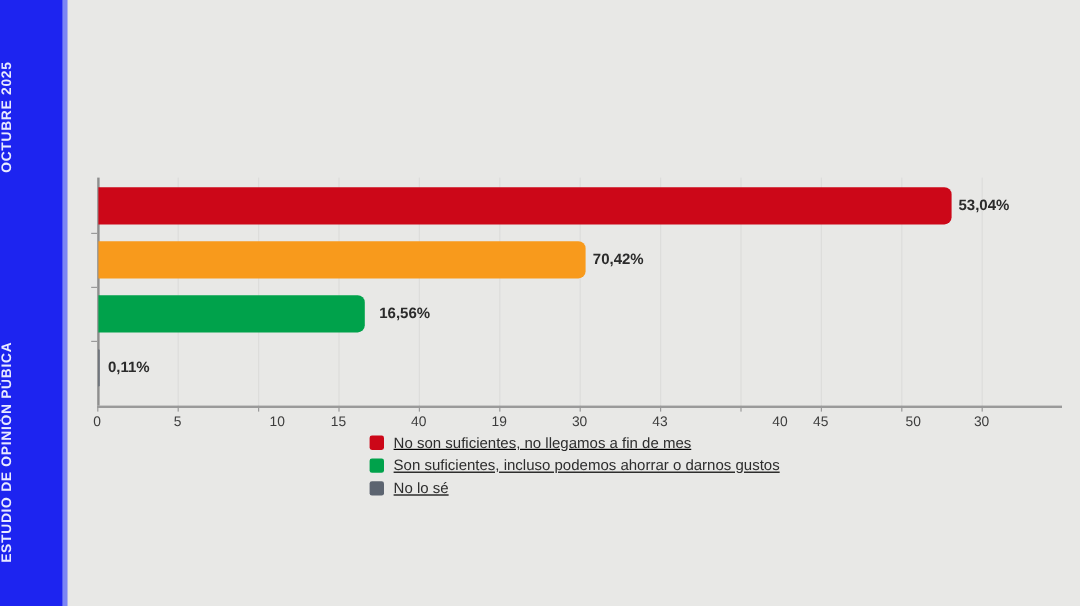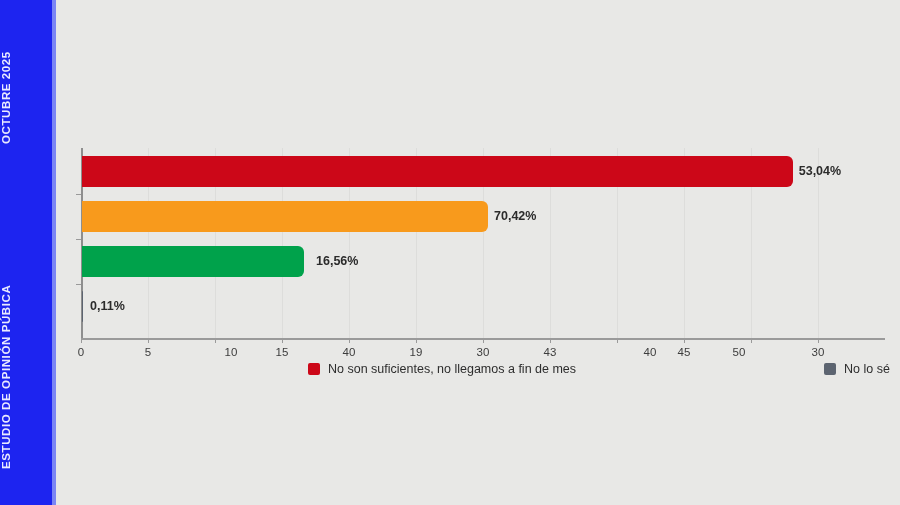--- a/index.html
+++ b/index.html
@@ -145,21 +145,23 @@
     height: 31px;
   }
 
   
   .legend {
     position: absolute;
     left: 0;
     top: 300px;
     width: 840px;
     display: flex;
+    flex-direction: column;
     align-items: flex-end;
+    text-decoration: underline;
   }
   .legend-row {
     display: flex;
     align-items: center;
     height: 18px;
     margin-bottom: 1px;
     align-self: flex-start;
     margin-left: 248px;
   }
   .legend-swatch {
@@ -214,21 +216,21 @@
         <div class="tick" style="left: 469px;"></div>
         <div class="tick-label" style="left: 469px;">43</div>
         <div class="gridline" style="left: 536px;"></div>
         <div class="tick" style="left: 536px;"></div>
         <div class="tick-label" style="left: 536px; margin-left: 33px;">40</div>
         <div class="gridline" style="left: 603px;"></div>
         <div class="tick" style="left: 603px;"></div>
         <div class="tick-label" style="left: 603px;">45</div>
         <div class="gridline" style="left: 670px;"></div>
         <div class="tick" style="left: 670px;"></div>
-        <div class="tick-label" style="left: 658px;">50</div>
+        <div class="tick-label" style="left: 680px;">50</div>
         <div class="gridline" style="left: 737px;"></div>
         <div class="tick" style="left: 737px;"></div>
         <div class="tick-label" style="left: 737px;">30</div>
         <div class="ytick" style="top: 45.5px;"></div>
         <div class="ytick" style="top: 90.5px;"></div>
         <div class="ytick" style="top: 135.5px;"></div>
         <div class="bar" title="No son suficientes, no llegamos a fin de mes 53,04%" style="left: 1px; top: 8px; width: 710.736px; background: rgb(204, 7, 24);"></div>
         <div class="bar-label" style="left: 717.736px; top: 8px;">53,04%</div>
         <div class="bar" title="Son suficientes, pero llegamos a fin de mes con lo justo 30,30%" style="left: 1px; top: 53px; width: 406.02px; background: rgb(248, 154, 28);"></div>
         <div class="bar-label" style="left: 413.02px; top: 53px;">70,42%</div>
@@ -236,19 +238,23 @@
         <div class="bar-label" style="left: 235px; top: 98px;">16,56%</div>
         <div class="bar" title="No lo sé 0,11%" style="left: 1px; top: 143px; width: 1.474px; background: rgb(92, 100, 112);"></div>
         <div class="bar-label" style="left: 9px; top: 143px;">0,11%</div>
       </div>
     <div class="legend" id="legend">
         <div class="legend-row">
           <span class="legend-swatch" style="background: rgb(204, 7, 24);"></span>
           <span class="legend-text">No son suficientes, no llegamos a fin de mes</span>
         </div>
         <div class="legend-row">
+          <span class="legend-swatch" style="background: rgb(0, 162, 75);"></span>
+          <span class="legend-text">Son suficientes, incluso podemos ahorrar o darnos gustos</span>
+        </div>
+        <div class="legend-row">
           <span class="legend-swatch" style="background: rgb(92, 100, 112);"></span>
           <span class="legend-text">No lo sé</span>
         </div>
       </div>
   </div>
 
 </div>
 
 </body></html>

